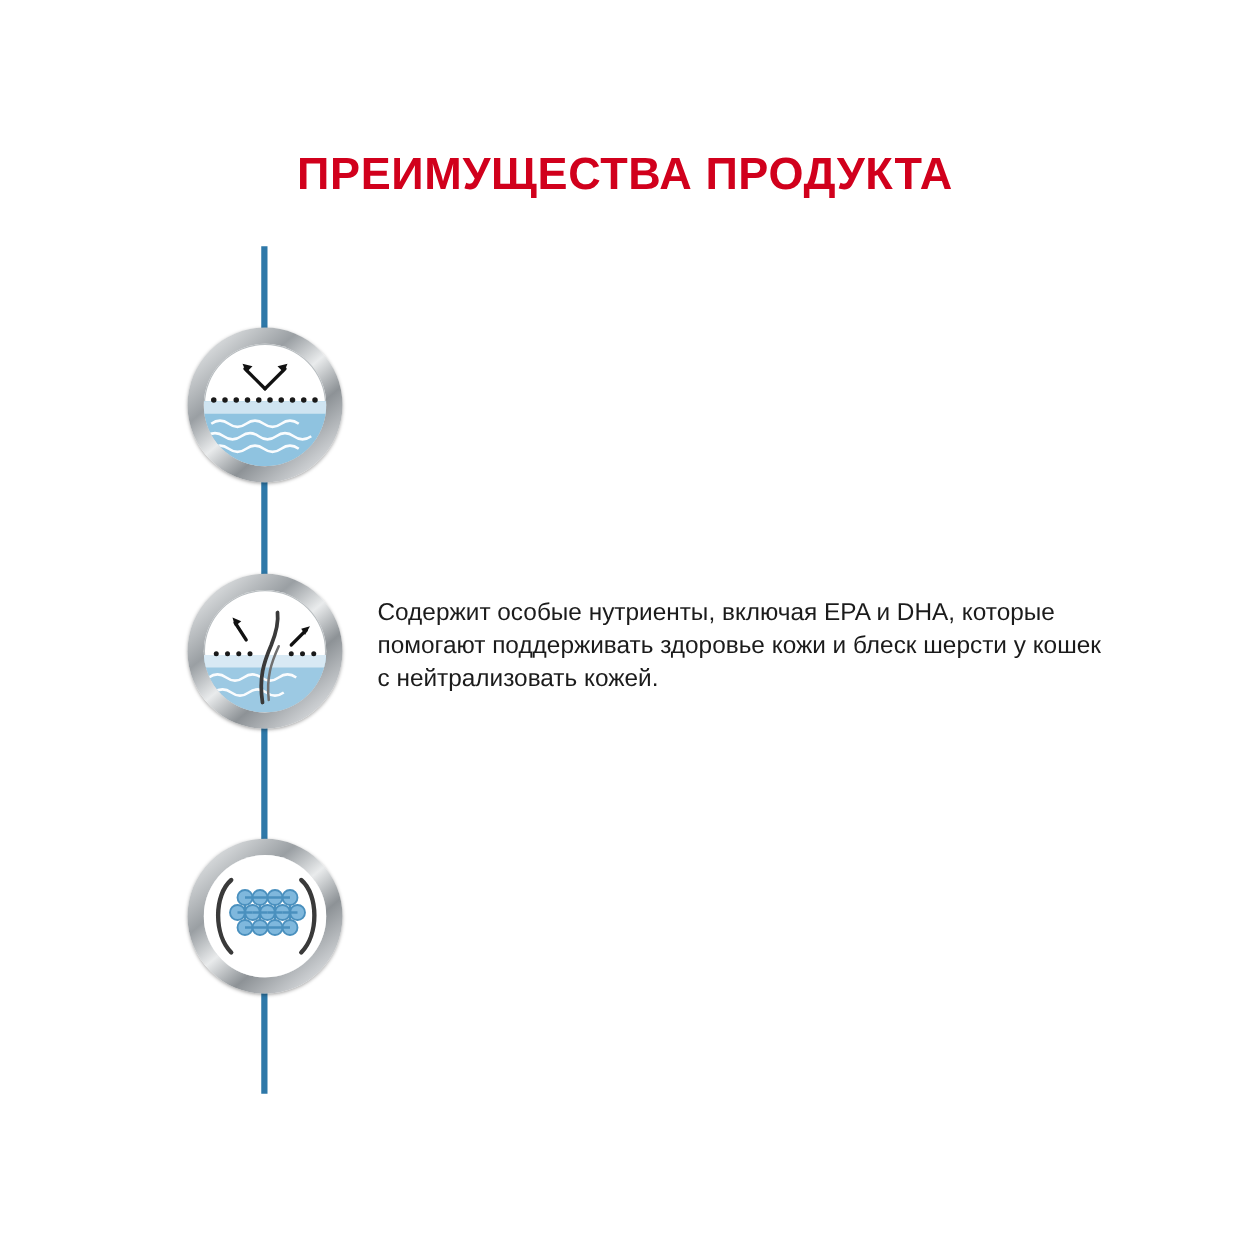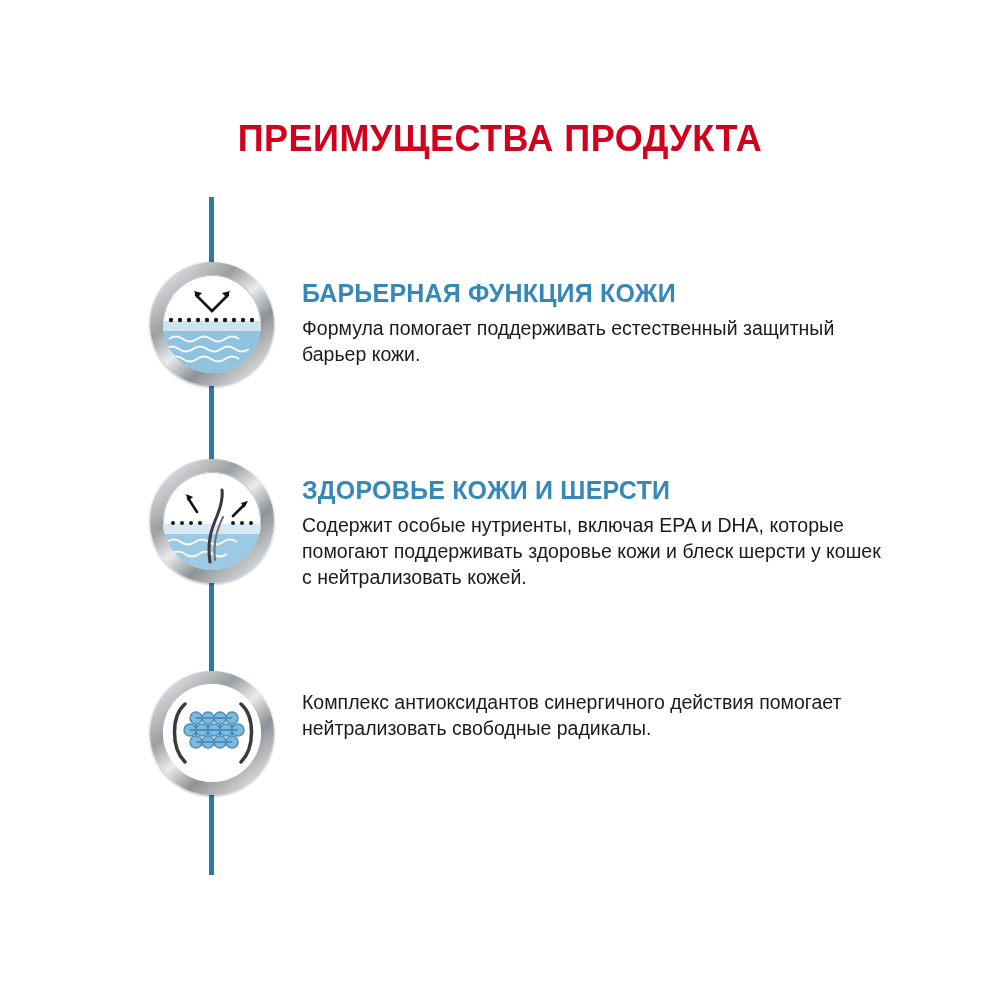--- a/index.html
+++ b/index.html
@@ -147,24 +147,20 @@
             <path d="M49 36 L33 20"></path>
             <path d="M49 36 L65 20"></path>
           </g>
           <g fill="#111111">
             <path d="M31 16 l8 2 l-5 5 z"></path>
             <path d="M67 16 l-8 2 l5 5 z"></path>
           </g>
         </svg>
       </div>
     </div>
-    <div class="text-block">
-      <h2 class="item-heading">БАРЬЕРНАЯ ФУНКЦИЯ КОЖИ</h2>
-      <p class="item-body">Формула помогает поддерживать естественный защитный барьер кожи.</p>
-    </div>
   </div>
 
   <div class="item item-2">
     <div class="medallion">
       <div class="inner">
         <svg viewBox="0 0 98 98" xmlns="http://www.w3.org/2000/svg">
           <path d="M0 52 H98 V98 H0 Z" fill="#9cc9e3"></path>
           <path d="M0 52 H98 V62 H0 Z" fill="#d8e9f4"></path>
           <g stroke="#ffffff" stroke-width="2" fill="none" opacity="0.95">
             <path d="M4 70 q7 -5 14 0 q7 5 14 0 q7 -5 14 0 q7 5 14 0 q7 -5 14 0"></path>
@@ -189,21 +185,20 @@
             <path d="M70 44 L82 32"></path>
           </g>
           <g fill="#111111">
             <path d="M23 22 l7 3 l-5 4 z"></path>
             <path d="M85 29 l-7 2 l3 5 z"></path>
           </g>
         </svg>
       </div>
     </div>
     <div class="text-block">
-      <h2 class="item-heading">ЗДОРОВЬЕ КОЖИ И ШЕРСТИ</h2>
       <p class="item-body">Содержит особые нутриенты, включая EPA и DHA, которые помогают поддерживать здоровье кожи и блеск шерсти у кошек с нейтрализовать кожей.</p>
     </div>
   </div>
 
   <div class="item item-3">
     <div class="medallion">
       <div class="inner">
         <svg viewBox="0 0 98 98" xmlns="http://www.w3.org/2000/svg">
           <rect x="0" y="0" width="98" height="98" fill="#ffffff"></rect>
 
@@ -240,17 +235,16 @@
           </g>
 
           <g stroke="#3a3a3a" stroke-width="3.5" fill="none" stroke-linecap="round">
             <path d="M22 20 C8 32 8 64 22 78"></path>
             <path d="M78 20 C92 32 92 64 78 78"></path>
           </g>
         </svg>
       </div>
     </div>
     <div class="text-block">
-      <p class="item-body">Комплекс антиоксидантов синергичного действия помогает нейтрализовать свободные радикалы.</p>
     </div>
   </div>
 
 </div>
 
 </body></html>

